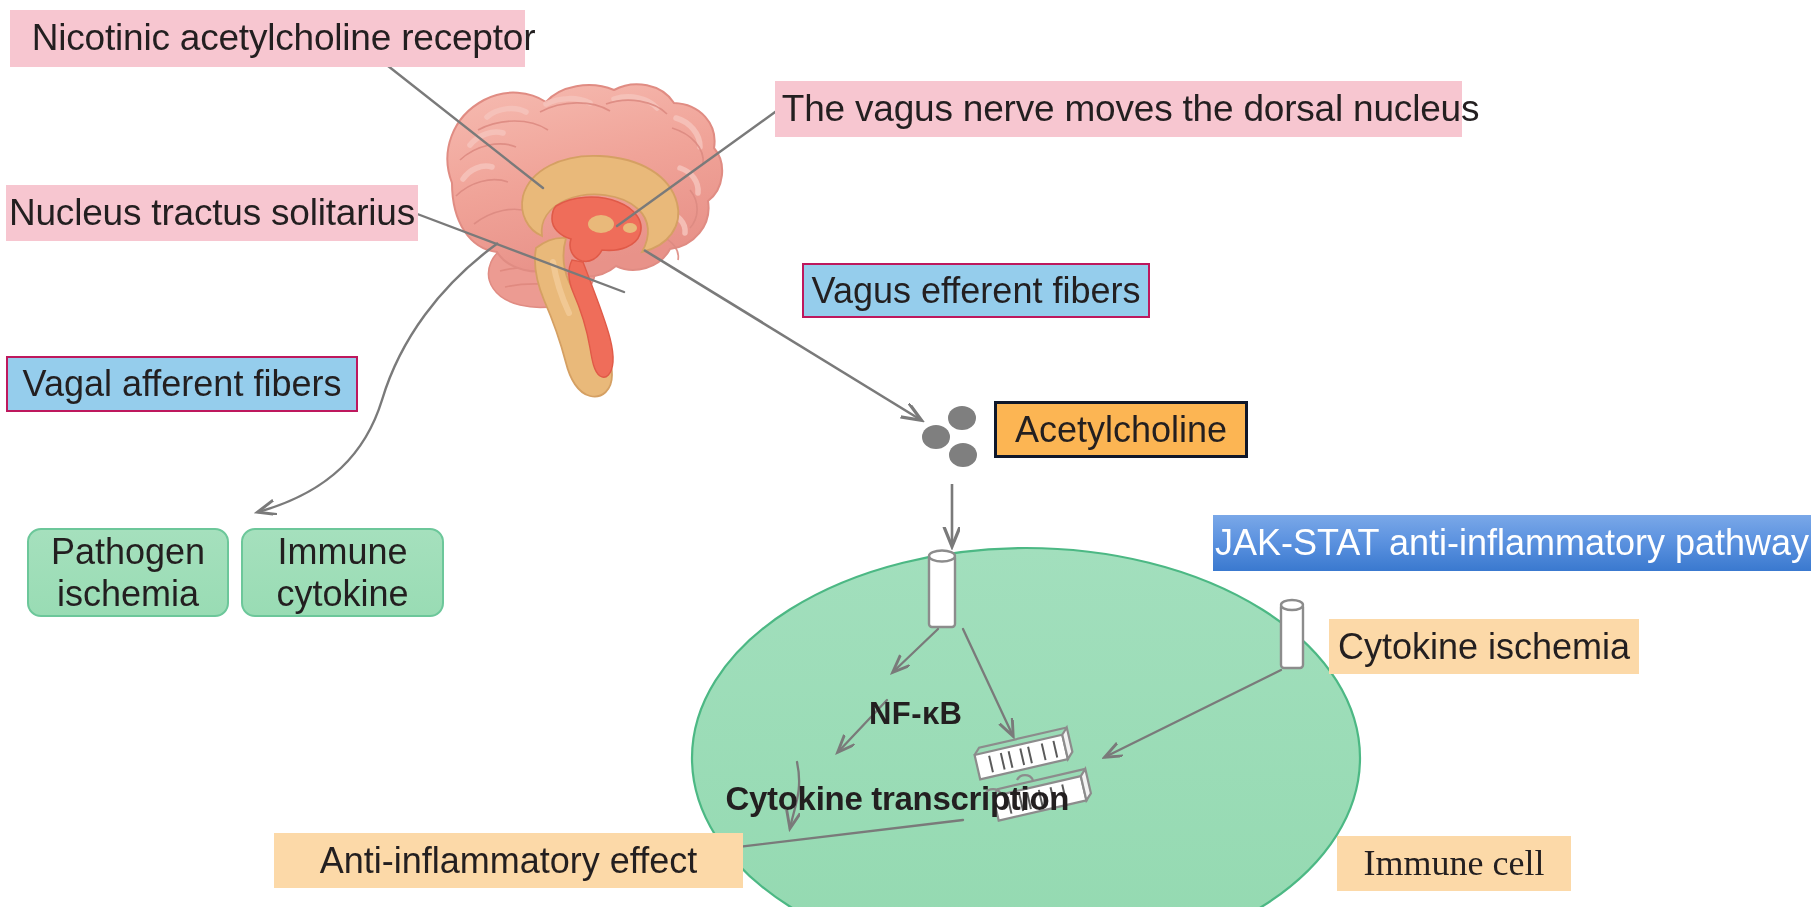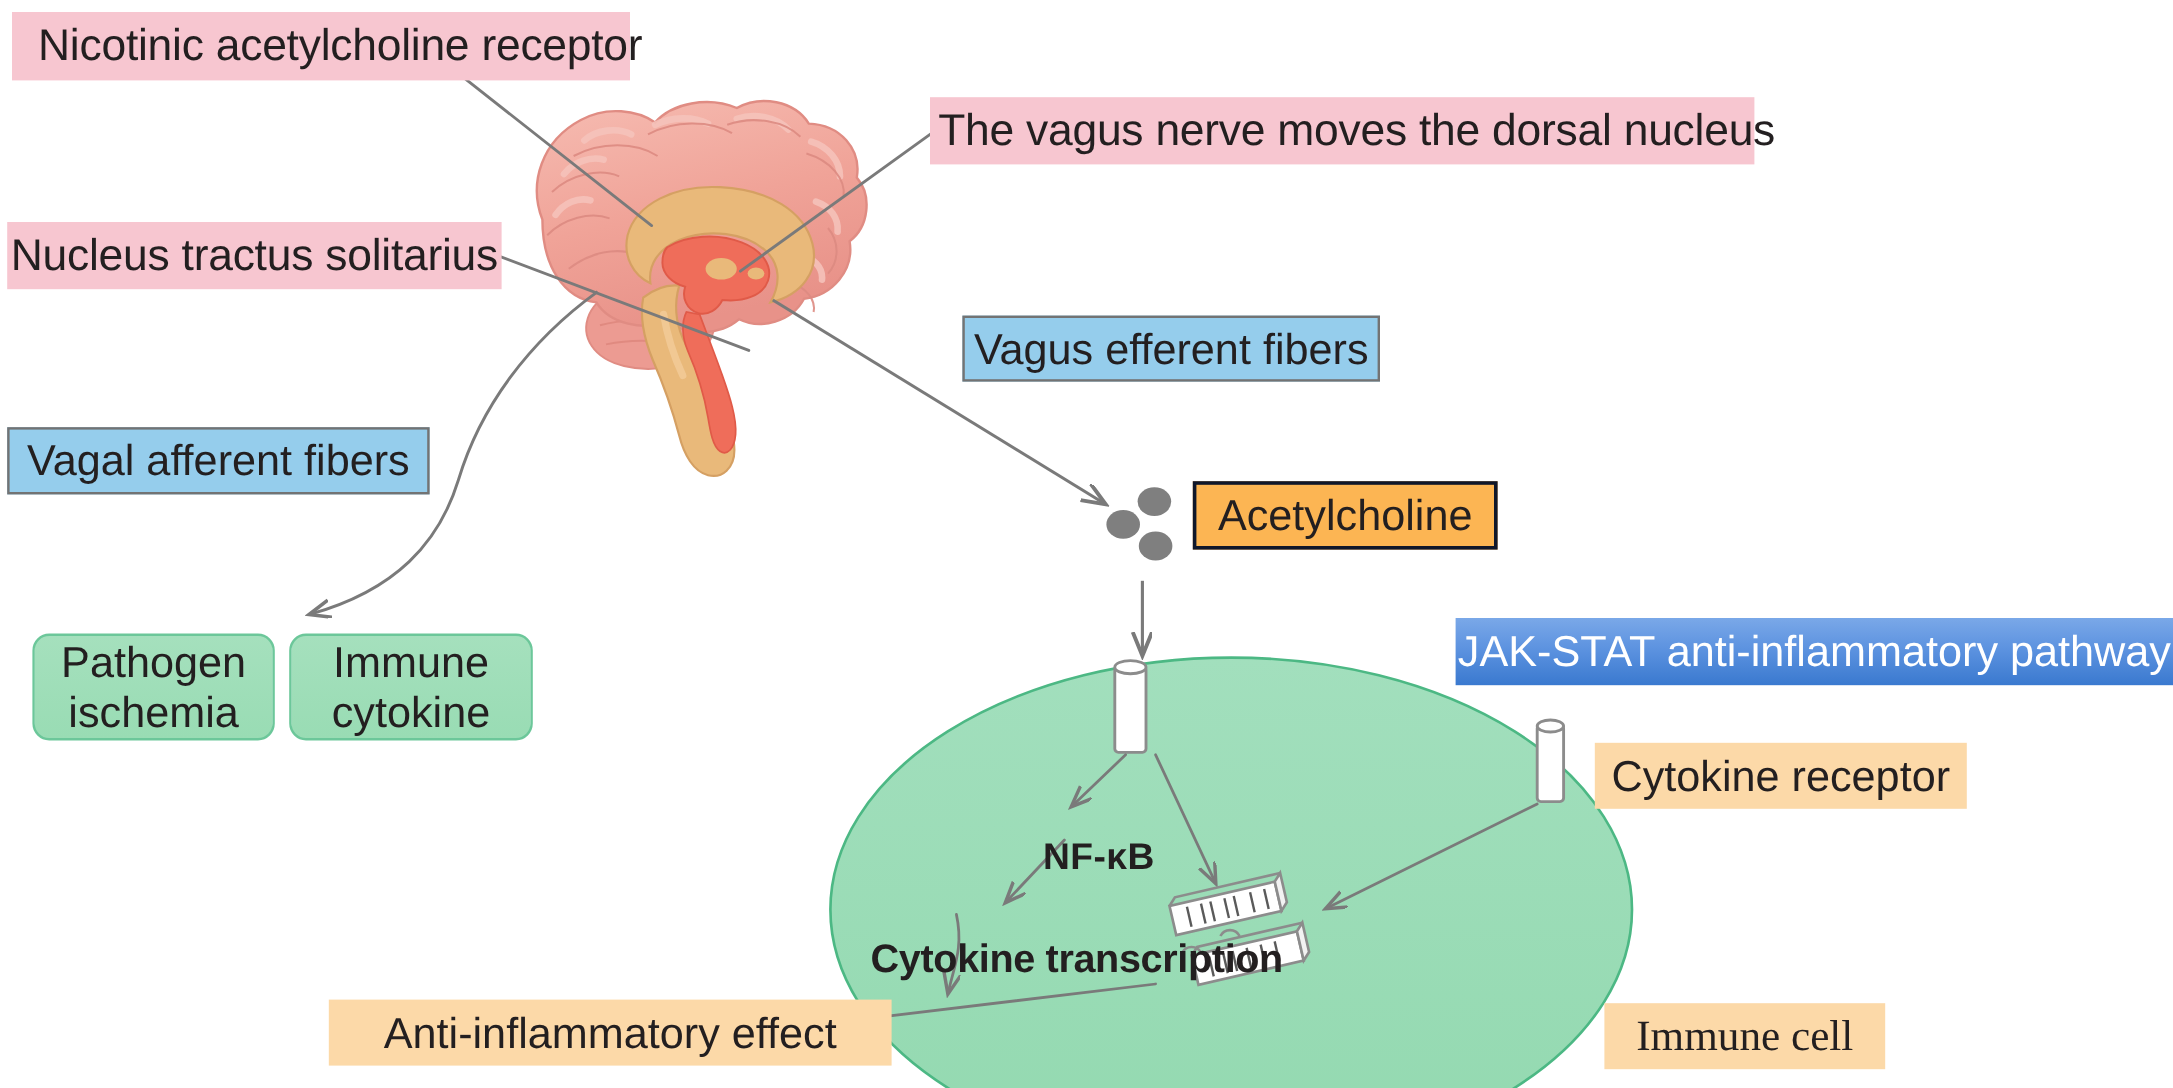--- a/index.html
+++ b/index.html
@@ -27,21 +27,21 @@
     line-height: 1.15;
     color: #231f20;
   }
   .pink {
     background: #f7c6d0;
     font-size: 37px;
     letter-spacing: -0.2px;
   }
   .blue {
     background: #95cdec;
-    border: 2px solid #737373;
+    border: 2px solid #be185d;
     font-size: 36px;
   }
   .orange {
     background: #fcd9a8;
     font-size: 36px;
   }
   .acet {
     background: #fcb553;
     border: 3px solid #0f172a;
     font-size: 36px;
@@ -260,21 +260,21 @@
 
   <div class="lbl acet" style="left:994px; top:401px; width:254px; height:57px;">
     <span>Acetylcholine</span>
   </div>
 
   <div class="lbl jak" style="left:1213px; top:515px; width:598px; height:56px;">
     <span>JAK-STAT anti-inflammatory pathway</span>
   </div>
 
   <div class="lbl orange" style="left:1329px; top:619px; width:310px; height:55px;">
-    <span>Cytokine receptor</span>
+    <span>Cytokine ischemia</span>
   </div>
 
   <div class="lbl orange serif-lbl" style="left:1337px; top:836px; width:234px; height:55px;">
     <span>Immune cell</span>
   </div>
 
   <div class="lbl orange" style="left:274px; top:833px; width:469px; height:55px;">
     <span>Anti-inflammatory effect</span>
   </div>
 

